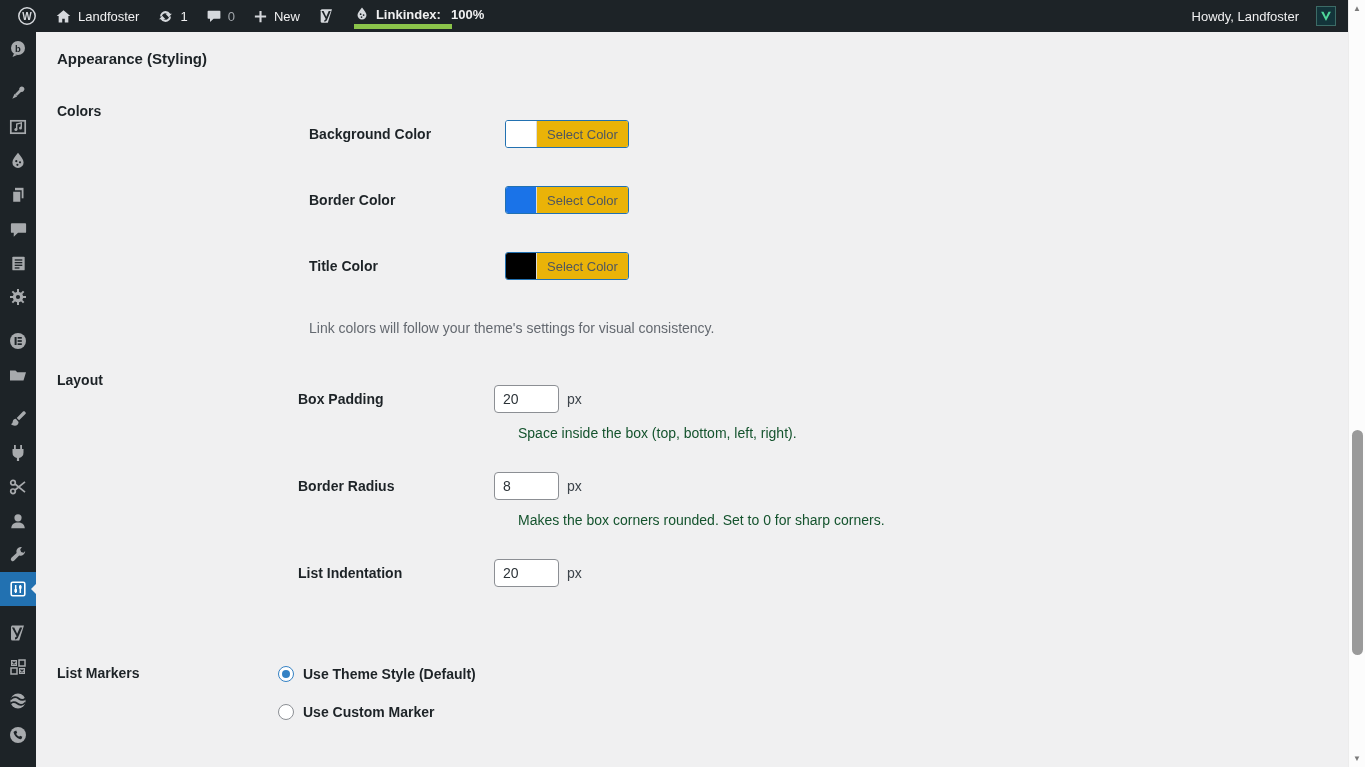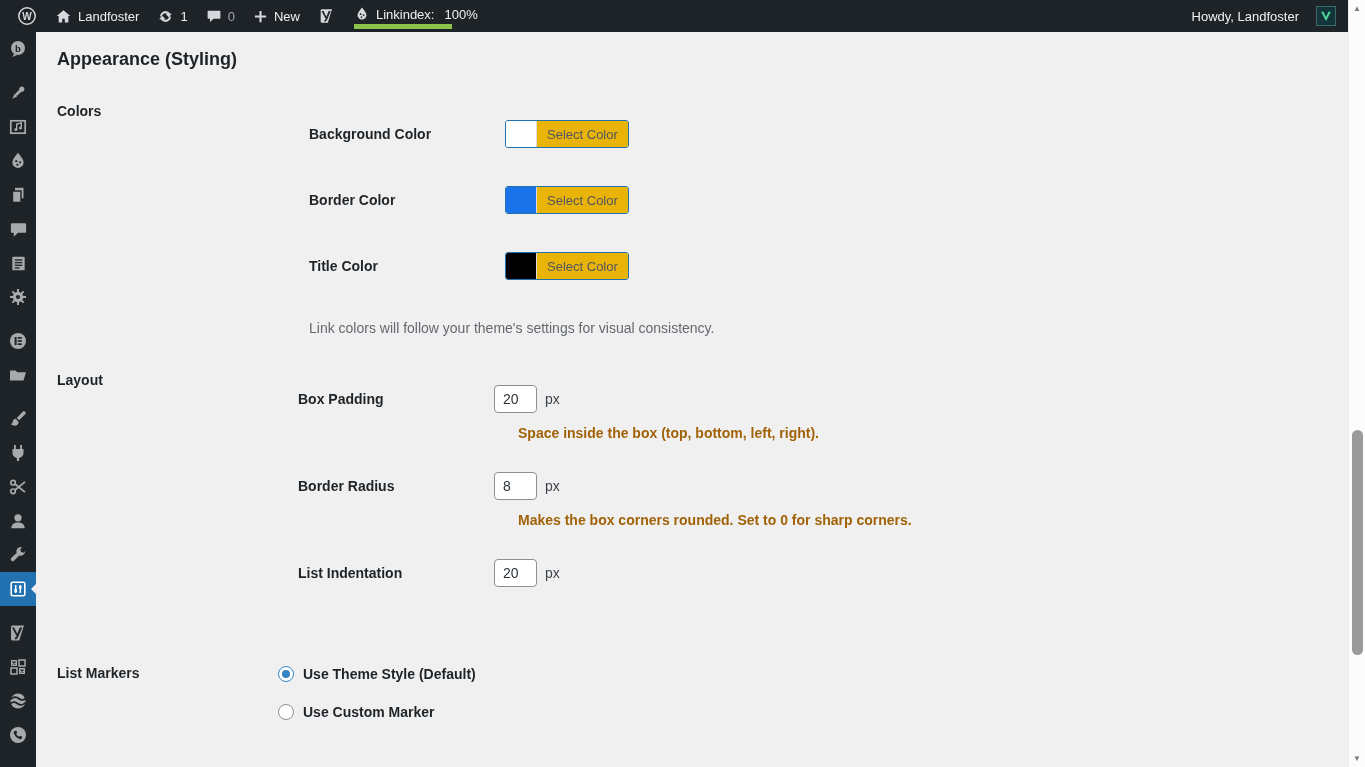--- a/index.html
+++ b/index.html
@@ -12,22 +12,22 @@
     background: #1d2327; color: #f0f0f1; display: flex; align-items: center;
     padding-left: 8px; z-index: 50; font-size: 13px;
   }
   .ab-item {
     display: flex; align-items: center; gap: 6px; height: 32px;
     padding: 0 9px; color: #f0f0f1; cursor: pointer; white-space: nowrap;
   }
   .ab-item svg { display: block; }
   .ab-count-dim { color: #a0a5aa; }
   .ab-linkindex { position: relative; padding-bottom: 6px; padding-top: 2px; }
-  .ab-linkindex .li-label { font-weight: 400; }
-  .ab-linkindex .li-value { font-weight: 400; margin-left: 4px; }
+  .ab-linkindex .li-label { font-weight: 700; }
+  .ab-linkindex .li-value { font-weight: 700; margin-left: 4px; }
   .li-bar { position: absolute; left: 9px; bottom: 3px; width: 98px; height: 5px; background: #8bc34a; }
   .ab-right { margin-left: auto; display: flex; align-items: center; padding-right: 12px; }
   .avatar {
     width: 20px; height: 20px; margin-left: 8px; background: #13343a;
     border: 1px solid #3c6b66; display: flex; align-items: center; justify-content: center;
   }
 
   
   .sidebar {
     position: fixed; top: 32px; left: 0; width: 36px; height: 735px;
@@ -44,21 +44,21 @@
     content: ""; position: absolute; right: 0; top: 50%; transform: translateY(-50%);
     border: 5px solid transparent; border-right-color: #f0f0f1; border-left-width: 0;
   }
   .menu-item svg { display: block; }
 
   
   .content {
     position: fixed; left: 36px; top: 32px; width: 1312px; height: 735px;
     background: #f0f0f1; overflow: hidden; padding: 16px 0 0 21px; color: #1d2327;
   }
-  h1.page-title { font-size: 18px; font-weight: 700; line-height: 22px; color: #1d2327; }
+  h1.page-title { font-size: 15px; font-weight: 700; line-height: 22px; color: #1d2327; }
 
   .section { display: flex; }
   .sec-head { width: 221px; font-size: 14px; font-weight: 700; line-height: 17px; flex-shrink: 0; }
   .sec-body { flex: 1; }
 
   .section-colors { margin-top: 33px; gap: 31px; }
   .section-colors .sec-body { padding-top: 17px; }
   .picker-row { display: flex; align-items: center; height: 28px; margin-bottom: 38px; }
   .picker-row:last-of-type { margin-bottom: 0; }
   .field-label { width: 196px; font-size: 14px; font-weight: 700; color: #1d2327; flex-shrink: 0; }
@@ -74,26 +74,26 @@
     font-size: 13px; color: #50575e; background: #eab308;
   }
 
   .hint { margin-top: 30px; font-size: 14px; color: #646970; line-height: 20px; }
 
   .section-layout { margin-top: 34px; }
   .section-layout .sec-body { padding-top: 13px; }
   .num-field { margin-bottom: 30px; margin-left: 20px; }
   .num-row { display: flex; align-items: center; height: 28px; }
   .num-input {
-    width: 43px; height: 28px; border: 1px solid #8c8f94; border-radius: 4px;
+    width: 65px; height: 28px; border: 1px solid #8c8f94; border-radius: 4px;
     padding: 0 8px; font-size: 14px; color: #2c3338; background: #fff;
     font-family: "Liberation Sans", sans-serif;
   }
   .unit { margin-left: 8px; font-size: 14px; color: #3c434a; }
-  .field-desc { margin: 11px 0 0 220px; font-size: 14px; color: #a16207; line-height: 18px; font-weight: bold; }
+  .field-desc { margin: 11px 0 0 220px; font-size: 14px; color: #14532d; line-height: 18px; }
 
   .section-markers { margin-top: 48px; }
   .radio-row { display: flex; align-items: center; height: 18px; }
   .radio-row + .opt-desc { margin-top: 14px; }
   .radio-row.second { margin-top: 20px; }
   .opt-desc { font-size: 14px; color: #646970; line-height: 18px; }
   .radio {
     appearance: none; -webkit-appearance: none; width: 16px; height: 16px;
     border: 1px solid #8c8f94; border-radius: 50%; background: #fff; cursor: pointer;
     flex-shrink: 0; position: relative; margin: 0;

